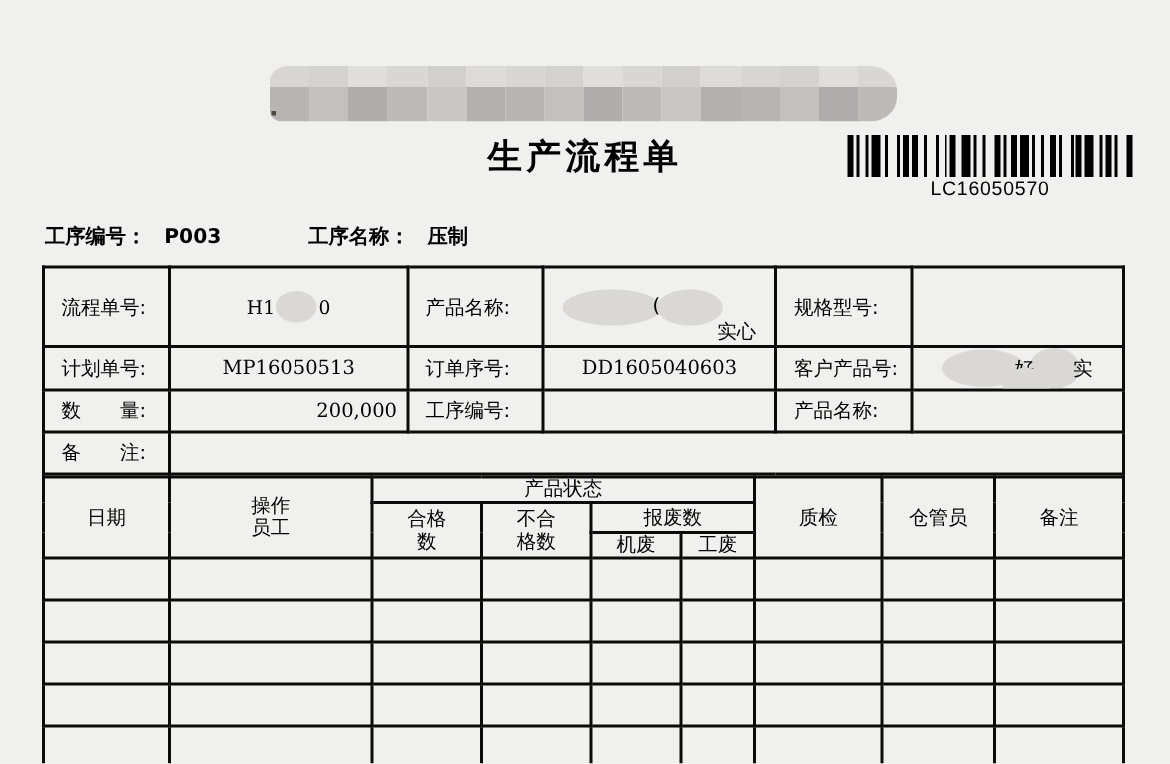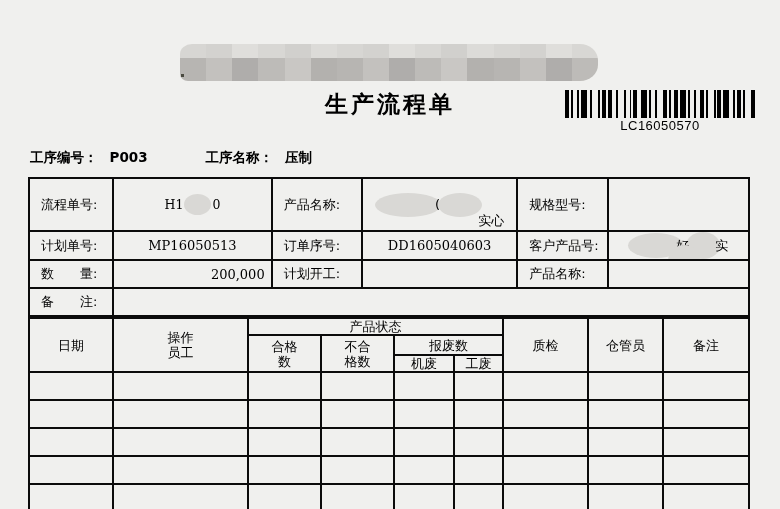--- a/index.html
+++ b/index.html
@@ -244,21 +244,21 @@
               <span class="frag" style="font-size:13px;">好</span>
               <span class="blob" style="width:34px;height:27px;margin:0 -5px 0 -3px;"></span>
               <span class="frag" style="font-size:13px;">实</span>
         </div>
         <span class="blob drop" style="right:48px; top:13px; width:32px; height:32px;"></span>
       </td>
     </tr>
     <tr>
       <td class="lab">数　　量:</td>
       <td class="num v">200,000</td>
-      <td class="lab">计划开工:</td>
+      <td class="lab">工序编号:</td>
       <td class="val v"></td>
       <td class="lab">产品名称:</td>
       <td class="val v"></td>
     </tr>
     <tr>
       <td class="lab">备　　注:</td>
       <td colspan="5" class="val v"></td>
     </tr>
   </tbody>
     </table>

